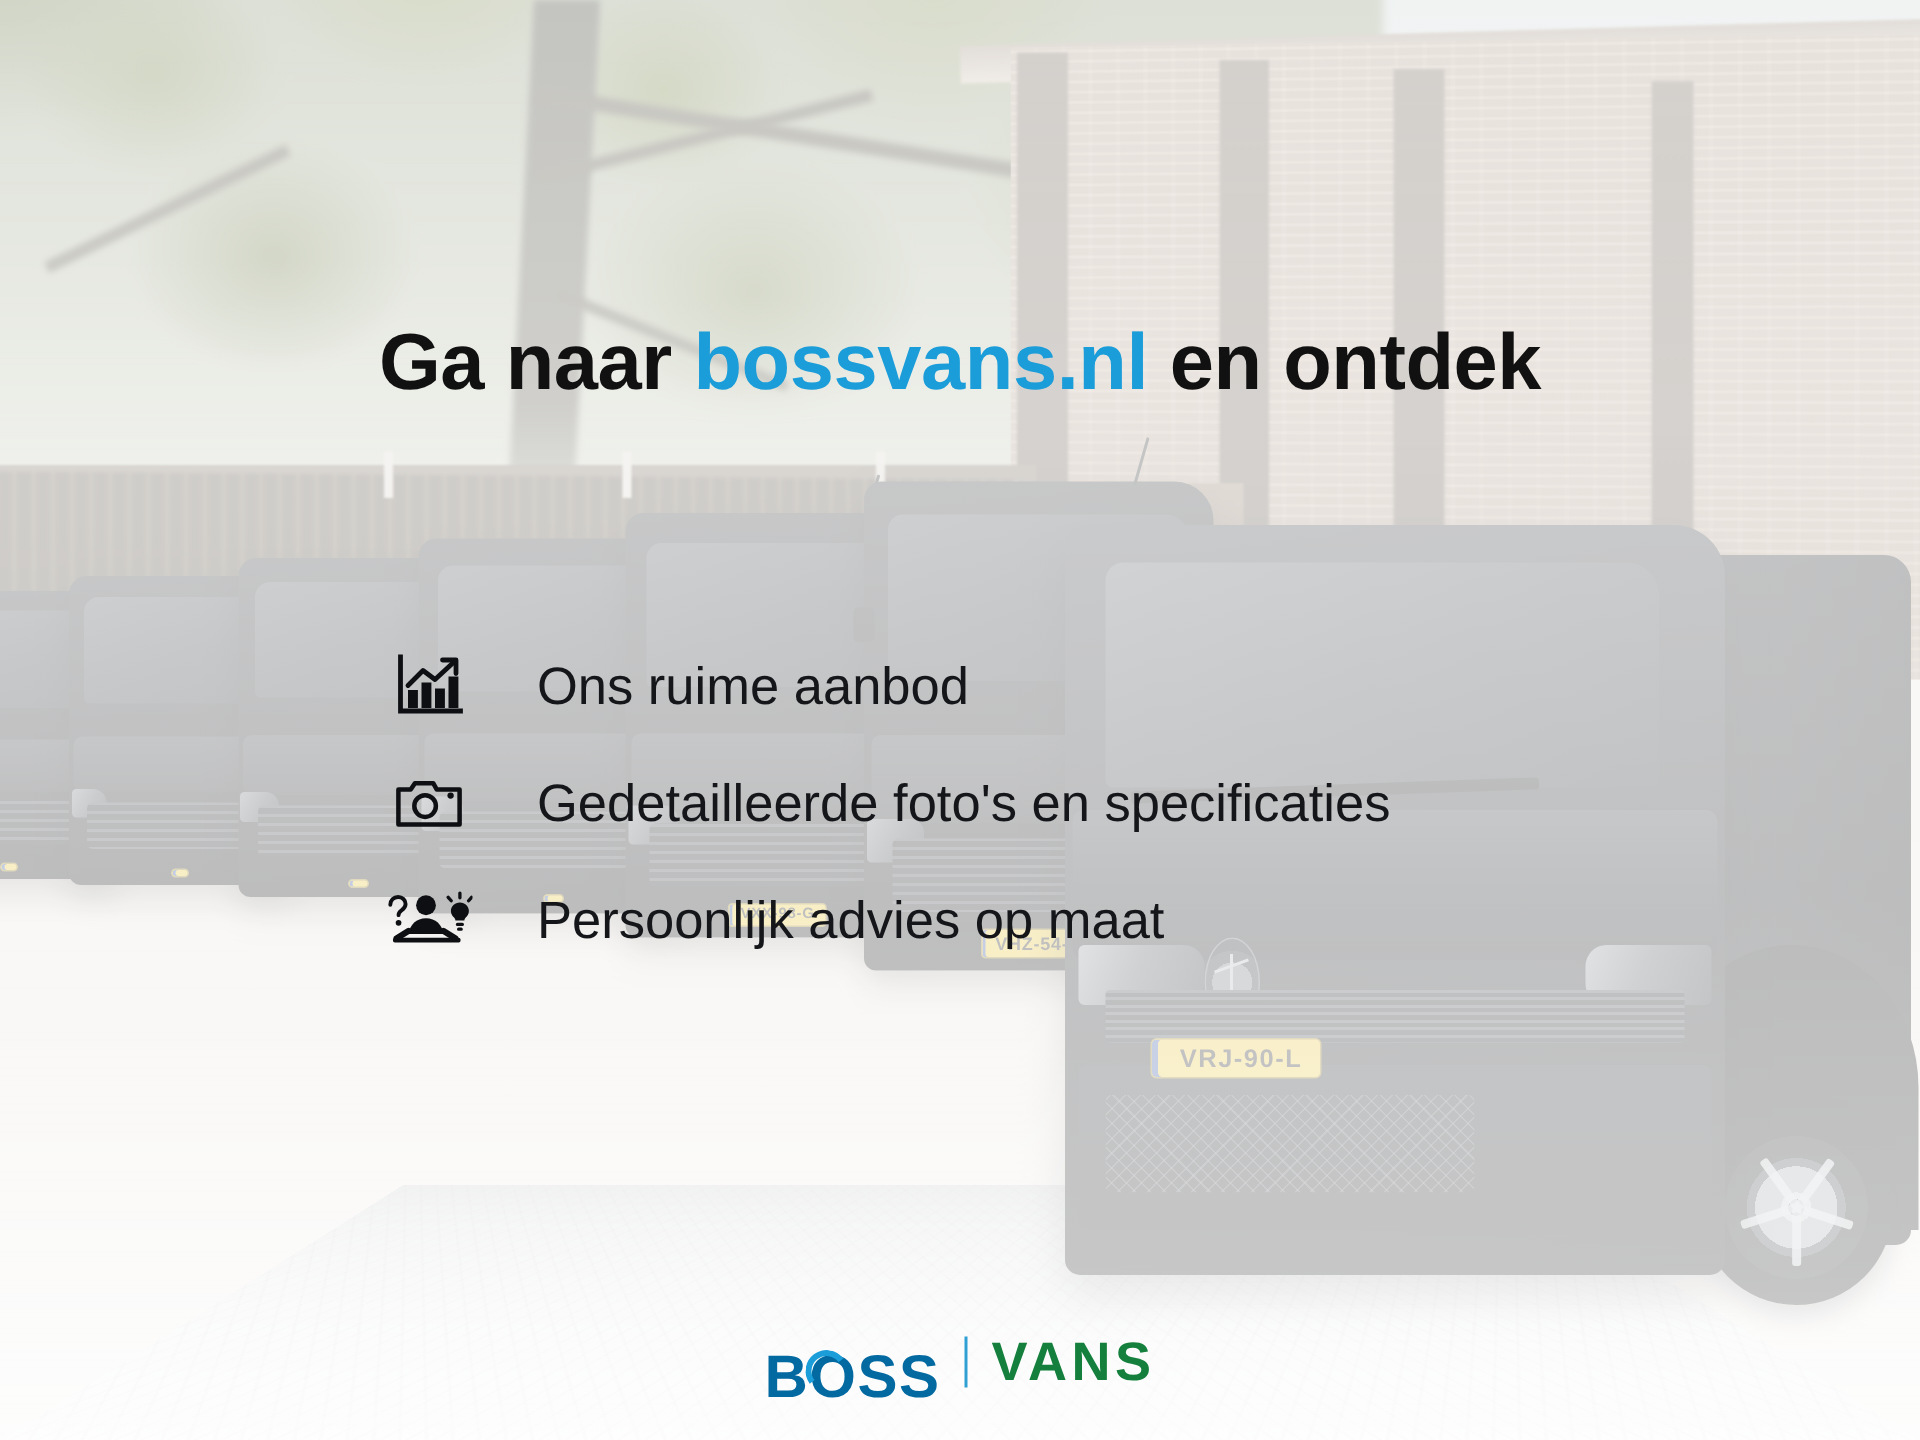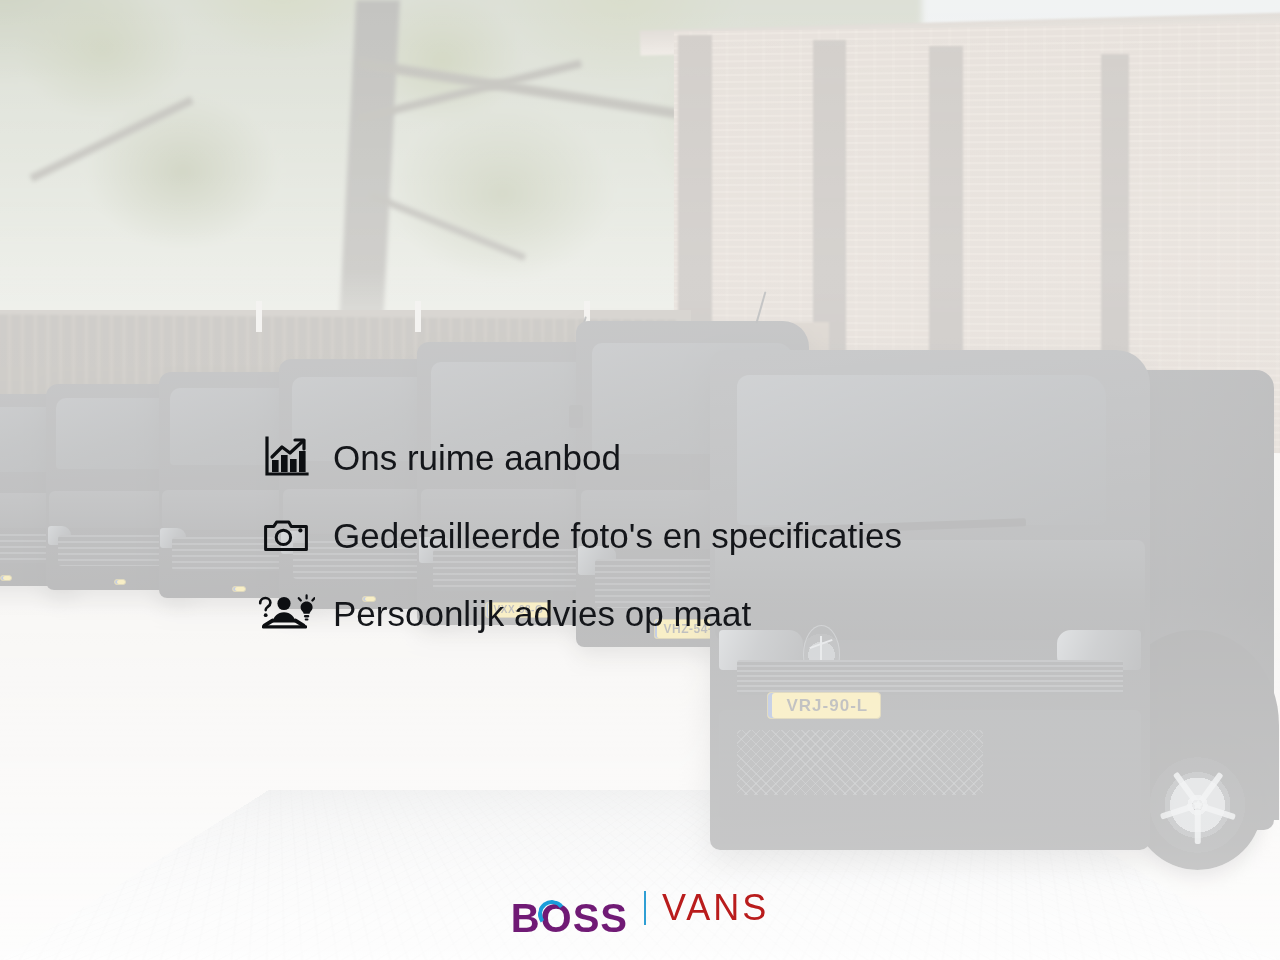--- a/index.html
+++ b/index.html
@@ -469,21 +469,21 @@
   .feature-icon {
     flex: 0 0 auto;
     width: 62px;
     height: 52px;
     display: flex;
     align-items: center;
     justify-content: center;
   }
   .feature-icon svg { display: block; }
   .feature-label {
-    margin-left: 16px;
+    margin-left: 41px;
     font-family: "Liberation Sans", sans-serif;
     font-weight: 400;
     font-size: 35px;
     line-height: 1;
     color: #14161a;
     white-space: nowrap;
   }
 
   
   .logo {
@@ -495,21 +495,21 @@
     align-items: center;
     justify-content: center;
     gap: 16px;
   }
   .logo-boss {
     position: relative;
     font-family: "Liberation Sans", sans-serif;
     font-weight: 700;
     font-size: 40px;
     letter-spacing: 1px;
-    color: #701a75;
+    color: #0369a1;
     line-height: 1;
     margin-top: 20px;
   }
   .logo-arc {
     position: absolute;
     left: 27px;
     top: 2px;
     width: 20px;
     height: 20px;
     border: 4px solid #1b9dd9;
@@ -518,24 +518,24 @@
     border-bottom-color: transparent;
     transform: rotate(8deg);
   }
   .logo-divider {
     width: 2px;
     height: 34px;
     background: #2f9fd4;
   }
   .logo-vans {
     font-family: "Liberation Sans", sans-serif;
-    font-weight: 400;
+    font-weight: 700;
     font-size: 36px;
     letter-spacing: 3px;
-    color: #b91c1c;
+    color: #15803d;
     line-height: 1;
   }
 </style>
 </head>
 <body>
 
 <div class="banner">
 
   <div class="photo">
     <div class="sky"></div>
@@ -645,20 +645,23 @@
         <div class="hero-mesh"></div>
         <div class="hero-plate">VRJ-90-L</div>
       </div>
     </div>
   </div>
 
   <div class="wash"></div>
 
   <div class="content">
 
+    <div class="headline">
+      <span>Ga naar </span><span class="brand">bossvans.nl</span><span> en ontdek</span>
+    </div>
 
     <div class="features">
 
       <div class="feature">
         <span class="feature-icon">
           <svg width="46" height="42" viewBox="0 0 46 42" fill="none" aria-hidden="true">
             <path d="M4 2 V38 H44" stroke="#0d0f12" stroke-width="3.2" stroke-linecap="square"></path>
             <rect x="9" y="24" width="6.6" height="12" fill="#0d0f12"></rect>
             <rect x="18" y="19" width="6.6" height="17" fill="#0d0f12"></rect>
             <rect x="27" y="23" width="6.6" height="13" fill="#0d0f12"></rect>

